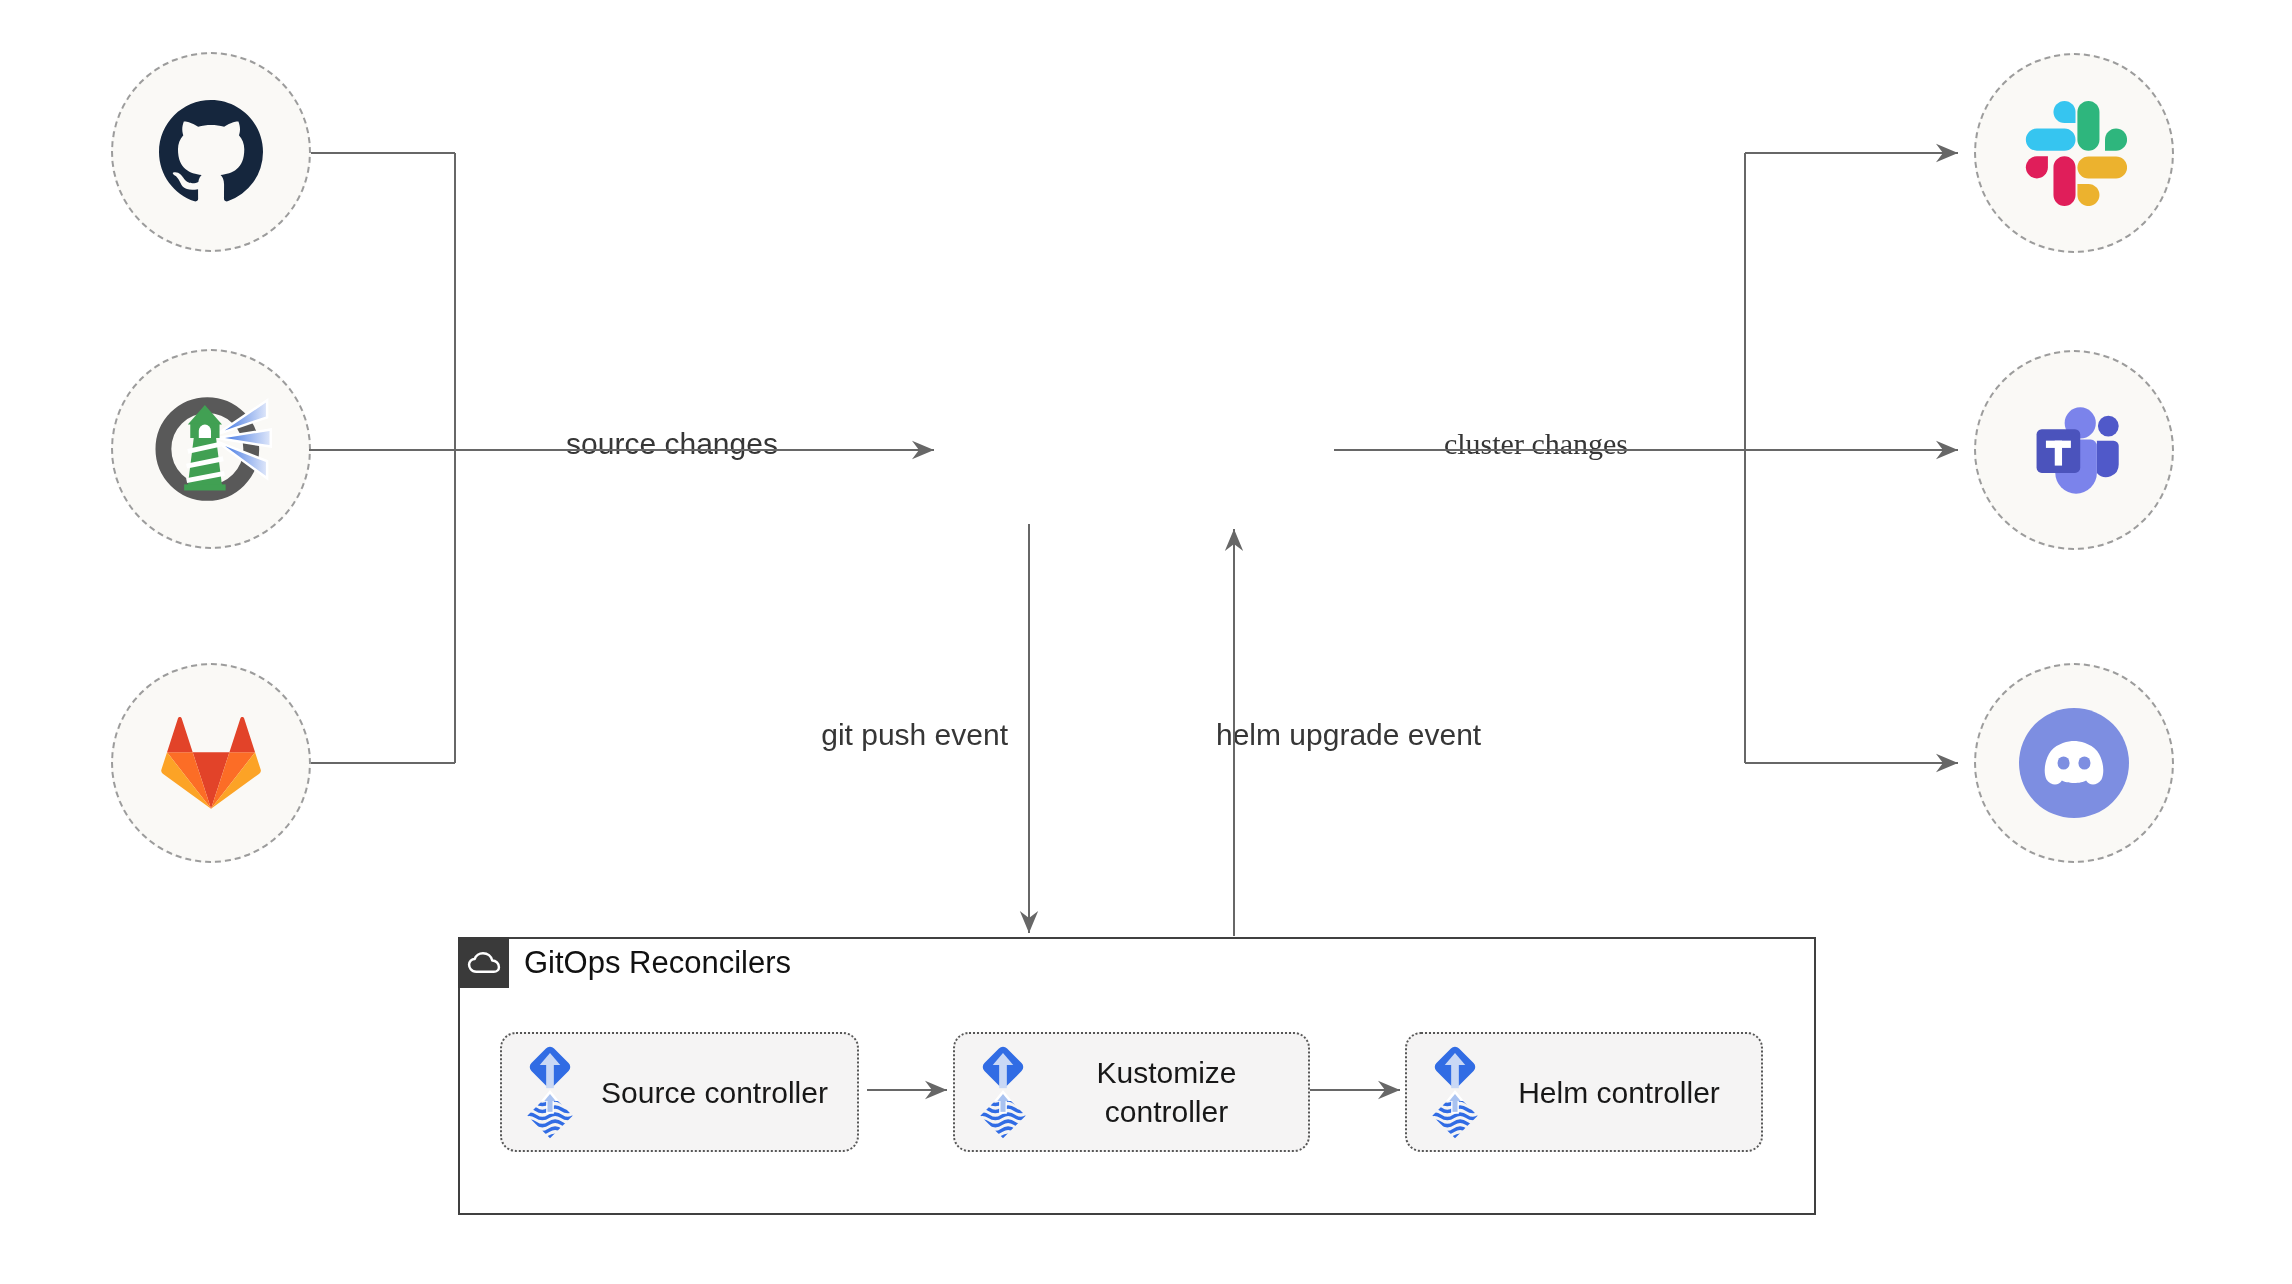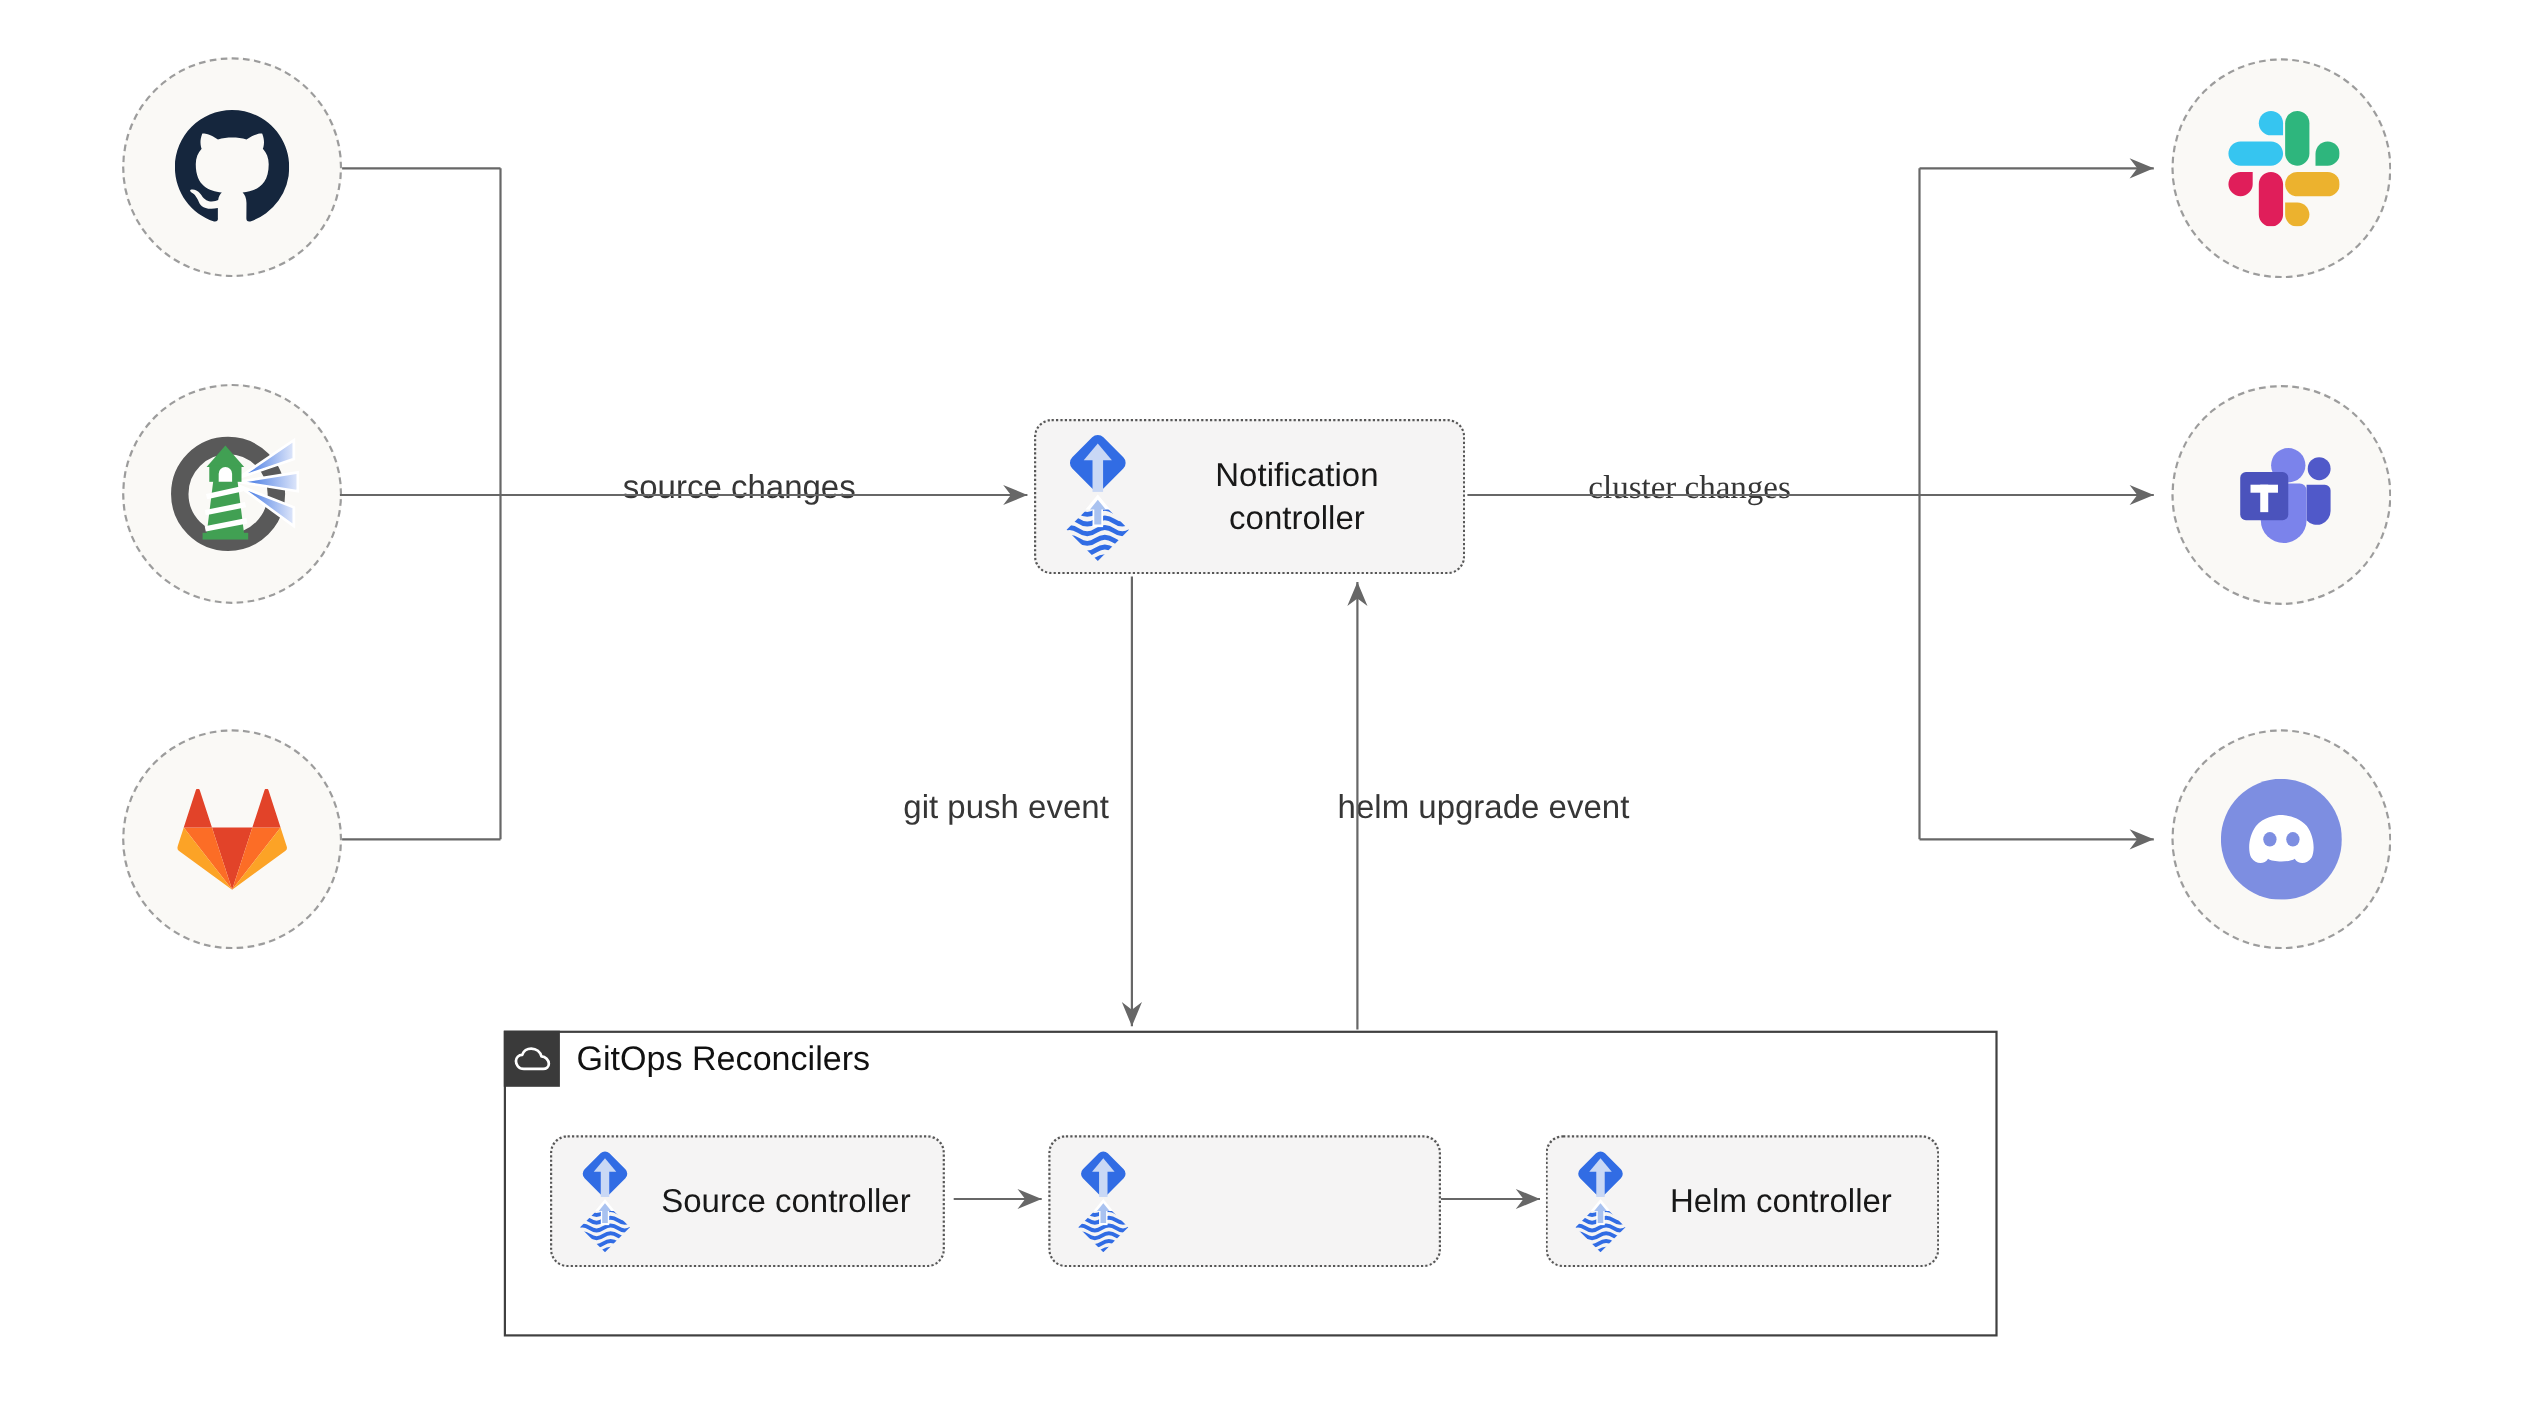--- a/index.html
+++ b/index.html
@@ -173,45 +173,40 @@
     <svg width="104" height="104">
         <use href="#sym-teams"></use>
       </svg>
   </div>
   <div class="endpoint" style="left:1974px;top:663px;">
     <svg width="110" height="110">
         <use href="#sym-discord"></use>
       </svg>
   </div>
 
-  <div class="node" style="left:940px;top:381px;width:392px;height:141px;">
-    <svg width="80" height="120" viewBox="0 0 100 150">
-        <use href="#sym-flux"></use>
-      </svg>
-    <div class="label">Notification controller</div>
-  </div>
 
   <div class="container-box"></div>
   <div class="container-badge">
     <svg width="34" height="23">
         <use href="#sym-cloud"></use>
       </svg>
   </div>
   <div class="container-title">GitOps Reconcilers</div>
 
   <div class="node" style="left:500px;top:1032px;width:359px;height:120px;align-items:center;">
     <svg width="64" height="96" viewBox="0 0 100 150">
         <use href="#sym-flux"></use>
       </svg>
     <div class="label">Source controller</div>
   </div>
   <div class="node" style="left:953px;top:1032px;width:357px;height:120px;">
     <svg width="64" height="96" viewBox="0 0 100 150">
         <use href="#sym-flux"></use>
       </svg>
+    <div class="label">Kustomize controller</div>
   </div>
   <div class="node" style="left:1405px;top:1032px;width:358px;height:120px;">
     <svg width="64" height="96" viewBox="0 0 100 150">
         <use href="#sym-flux"></use>
       </svg>
     <div class="label">Helm controller</div>
   </div>
 
   <div class="edge-label center" style="left:672px;top:420px;">source changes</div>
   <div class="edge-label center" style="left:1536px;top:420px;font-family:Liberation Serif, serif;">cluster changes</div>

